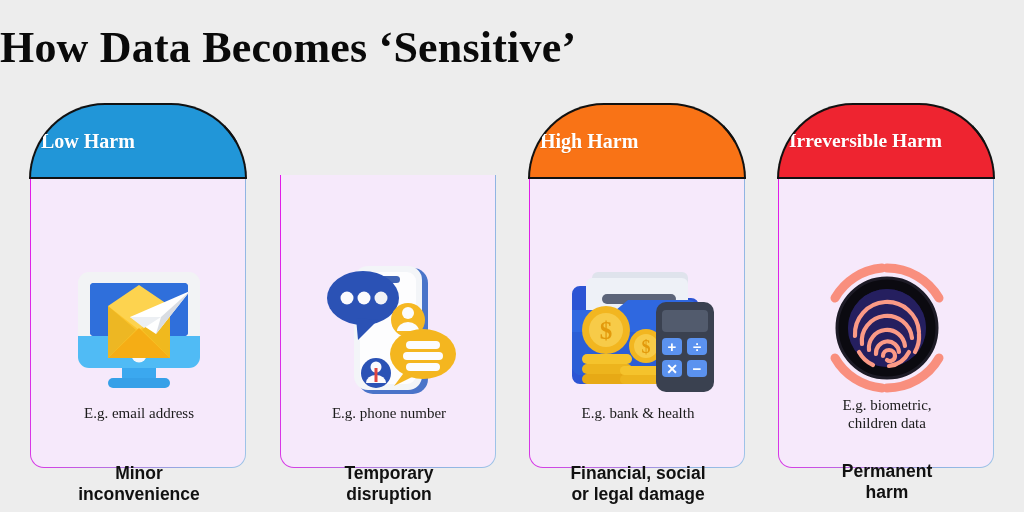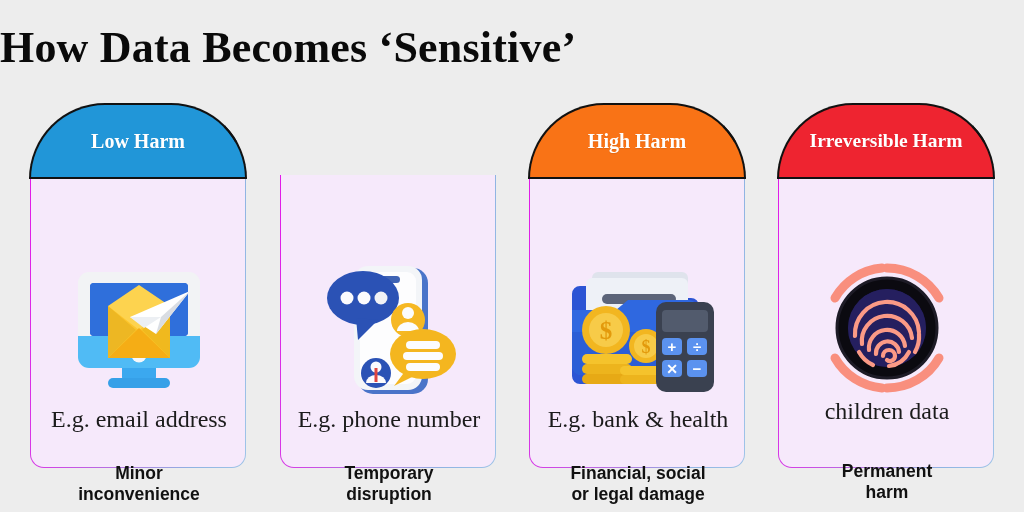--- a/index.html
+++ b/index.html
@@ -73,21 +73,21 @@
   .card-head {
     position: absolute;
     top: 0;
     left: 0;
     width: 218px;
     height: 76px;
     border: 2.4px solid #111111;
     border-radius: 108px 108px 0 0;
     display: flex;
     align-items: center;
-    justify-content: center;
+    justify-content: flex-start;
     text-align: center;
     z-index: 3;
     overflow: hidden;
   }
 
   .card-head .head-label {
     color: #ffffff;
     font-family: "Liberation Serif", "DejaVu Serif", serif;
     font-weight: bold;
     font-size: 20px;
@@ -110,21 +110,21 @@
     justify-content: center;
   }
 
   
   .eg {
     position: absolute;
     left: 4px;
     width: 208px;
     top: 230px;
     text-align: center;
-    font-size: 24px;
+    font-size: 15px;
     line-height: 1.18;
     color: #1b1b1b;
     font-family: "Liberation Serif", "DejaVu Serif", serif;
   }
 
   .impact {
     position: absolute;
     left: 4px;
     width: 208px;
     top: 288px;
@@ -313,20 +313,21 @@
             <path d="M59 94 a11.5 11.5 0 0 1 23 -2"></path>
             <path d="M66 96 a6 6 0 0 1 12 0 a5 5 0 0 1 -8 4"></path>
             <path d="M42 92 a30 30 0 0 0 14 13"></path>
             <path d="M92 92 a26 26 0 0 1 -20 14"></path>
             <path d="M102 74 a32 32 0 0 1 -4 18"></path>
           </g>
         </svg>
       </div>
 
       <div class="eg">
+        <div>E.g. biometric,</div>
         <div>children data</div>
       </div>
       <div class="impact">
         <div>Permanent</div>
         <div>harm</div>
       </div>
     </div>
 
     <div class="card-head two-line" style="background:#ee2430">
       <span class="head-label">Irreversible Harm</span>

